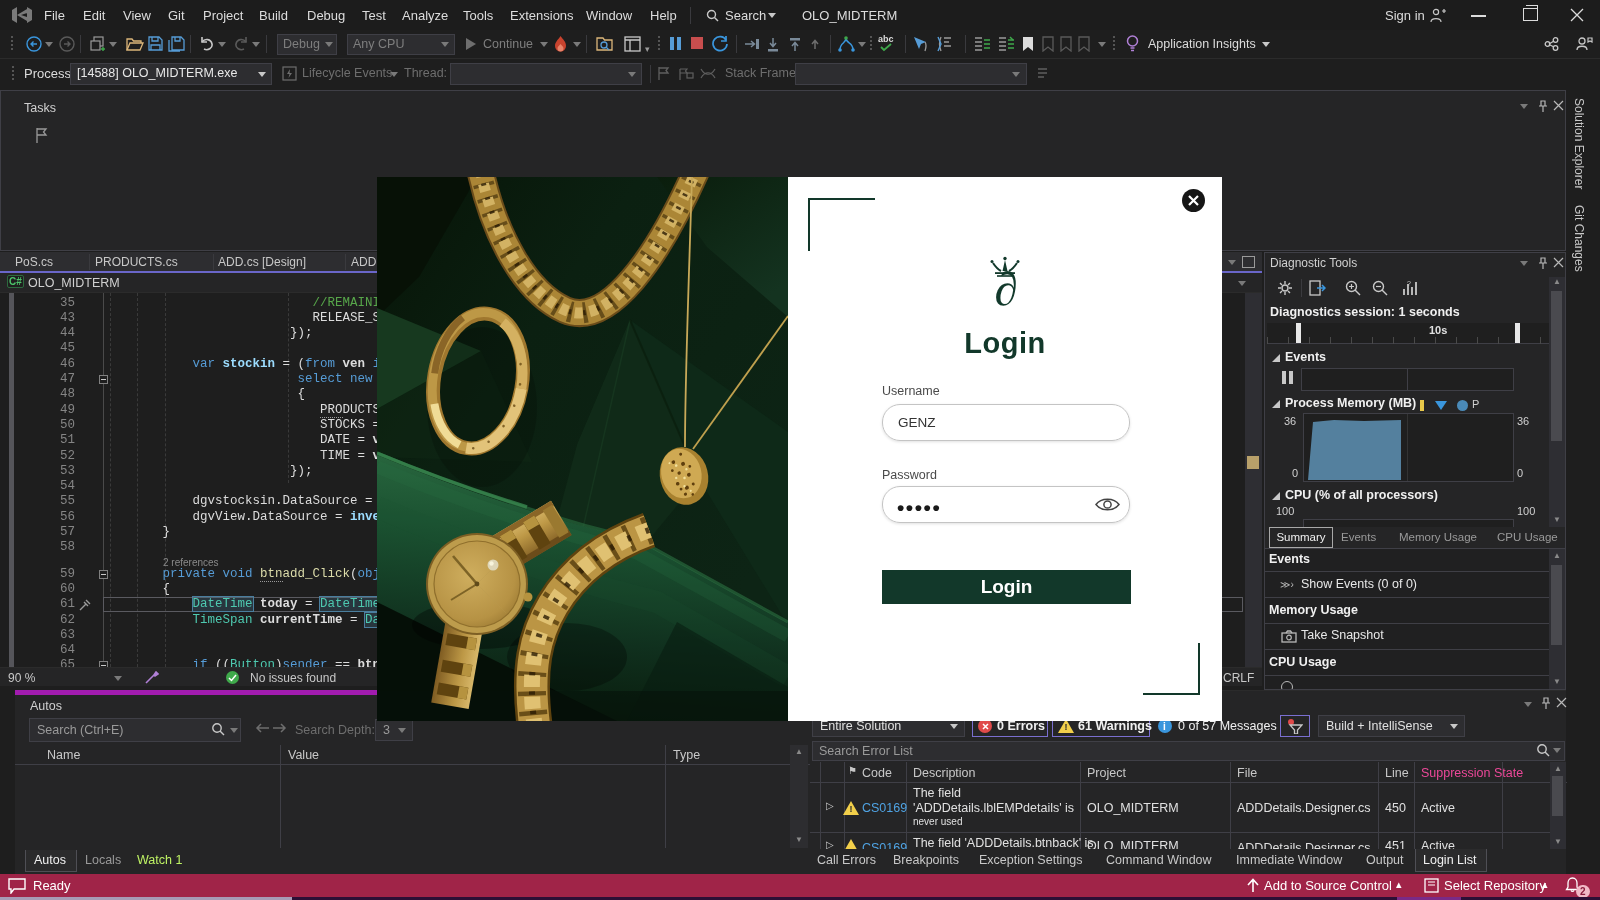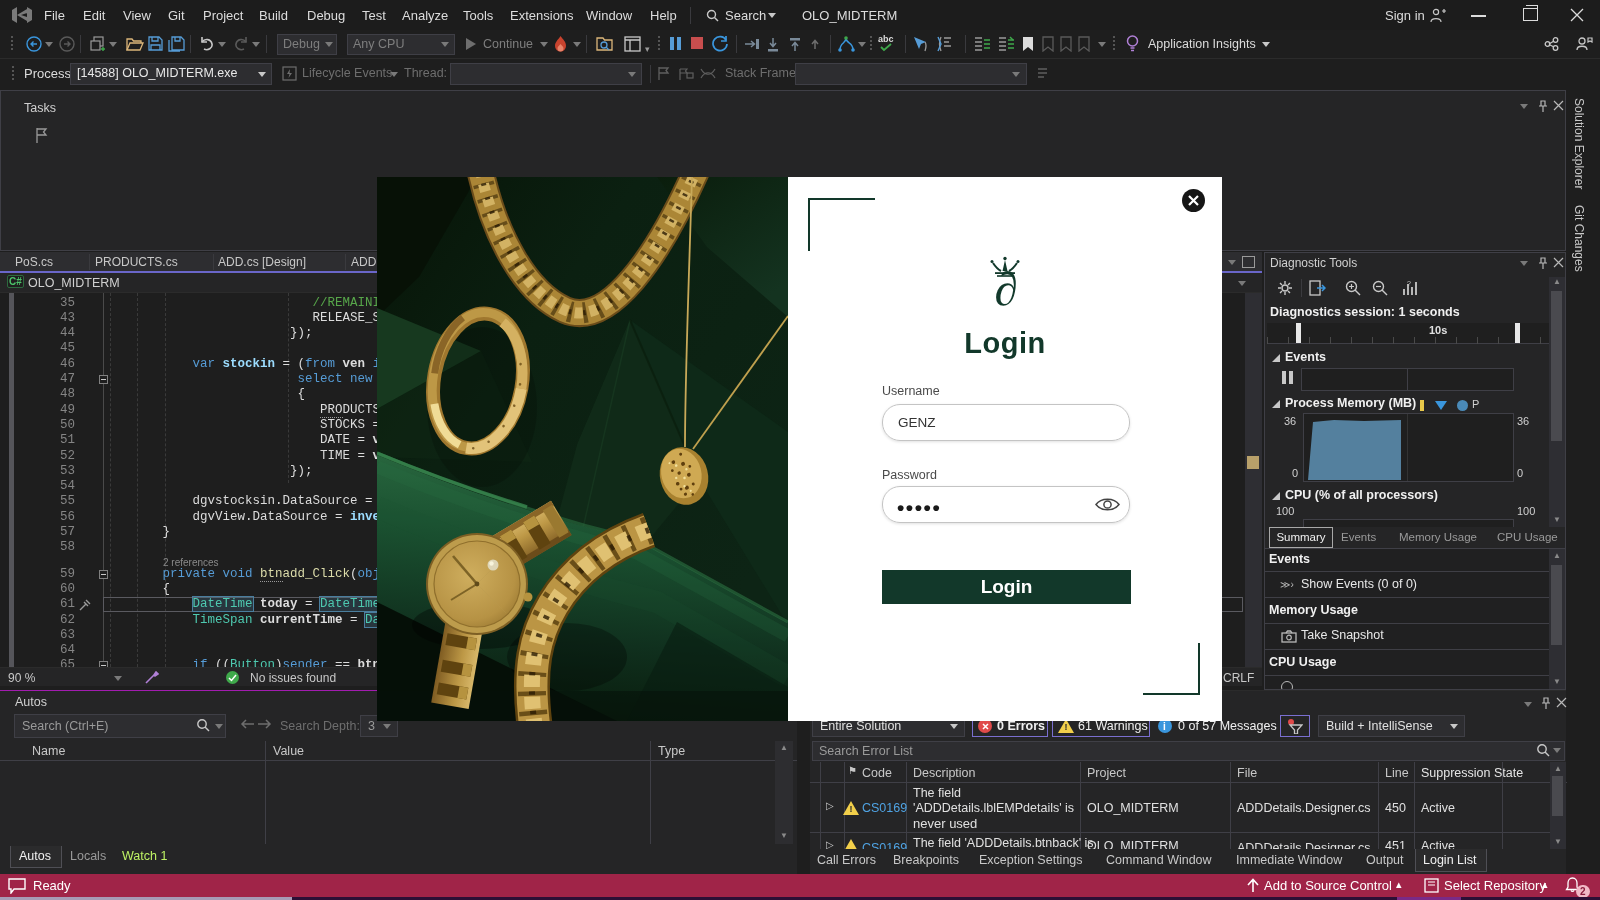--- a/index.html
+++ b/index.html
@@ -467,21 +467,21 @@
   <span class="a" style="left:4px;top:402px;font-size:12.5px;font-weight:bold;color:#f0f0f0">CPU Usage</span>
   <div class="a" style="left:0;top:422px;width:284px;height:1px;background:#3f3f46"></div>
   <div class="a" style="left:16px;top:428px;width:12px;height:12px;border-radius:6px;border:1.5px solid #b8b8b8;box-sizing:border-box"></div>
   <div class="a" style="left:284px;top:296px;width:16px;height:140px;background:#2e2e33">
     <span class="a" style="left:4px;top:2px;font-size:8px;color:#8a8a8a">▲</span>
     <span class="a" style="left:4px;top:128px;font-size:8px;color:#8a8a8a">▼</span>
     <div class="a" style="left:2px;top:16px;width:11px;height:80px;background:#4a4a4f"></div>
   </div>
 </div>
 
-<div class="a" style="left:0;top:690px;width:797px;height:184px;background:#252526;border-top:1px solid #a21caf;box-sizing:border-box" id="autos">
+<div class="a" style="left:15px;top:690px;width:797px;height:184px;background:#252526;border-top:5px solid #a21caf;box-sizing:border-box" id="autos">
   <span class="a" style="left:15px;top:4px;font-size:12.5px;color:#d0d0d0">Autos</span>
   <div class="a box" style="left:14px;top:23px;width:212px;height:24px"></div>
   <span class="a" style="left:22px;top:28px;font-size:12.5px;color:#9a9a9a">Search (Ctrl+E)</span>
   <svg class="a" style="left:196px;top:27px" width="14" height="14" viewBox="0 0 14 14">
       <circle cx="6" cy="6" r="4.2" fill="none" stroke="#c8c8c8" stroke-width="1.4"></circle>
       <line x1="9" y1="9" x2="13" y2="13" stroke="#c8c8c8" stroke-width="1.4"></line>
     </svg>
   <span class="a gcaret" style="left:215px;top:33px"></span>
   <svg class="a" style="left:239px;top:26px" width="16" height="14" viewBox="0 0 16 14">
       <path d="M15 7 H3 M7 3 L3 7 l4 4" fill="none" stroke="#6e6e6e" stroke-width="1.5"></path>
@@ -522,21 +522,21 @@
   <span class="a caret" style="left:140px;top:33px"></span>
   <div class="a" style="left:162px;top:24px;width:76px;height:22px;border:1px solid #7a6fd0;box-sizing:border-box"></div>
   <div class="a" style="left:168px;top:28px;width:14px;height:14px;border-radius:7px;background:#e04a4a"></div>
   <svg class="a" style="left:171.5px;top:31.5px" width="7" height="7" viewBox="0 0 7 7">
       <path d="M1 1 L6 6 M6 1 L1 6" stroke="#fff" stroke-width="1.5"></path>
     </svg>
   <span class="a" style="left:187px;top:28px;font-size:12.5px;font-weight:bold;color:#f0f0f0">0 Errors</span>
   <div class="a" style="left:242px;top:24px;width:98px;height:22px;border:1px solid #7a6fd0;box-sizing:border-box"></div>
   <div class="a" style="left:248px;top:28px;width:0;height:0;border-left:8px solid transparent;border-right:8px solid transparent;border-bottom:14px solid #f2cf4a"></div>
   <span class="a" style="left:254.5px;top:31px;font-size:9px;font-weight:bold;color:#2a2a2a">!</span>
-  <span class="a" style="left:268px;top:28px;font-size:12.5px;font-weight:normal;color:#f0f0f0">61 Warnings</span>
+  <span class="a" style="left:268px;top:28px;font-size:12.5px;font-weight:bold;color:#f0f0f0">61 Warnings</span>
   <div class="a" style="left:348px;top:28px;width:14px;height:14px;border-radius:7px;background:#3a96dd"></div>
   <span class="a" style="left:353px;top:30px;font-size:10px;font-weight:bold;color:#fff">i</span>
   <span class="a" style="left:368px;top:28px;font-size:12.5px;color:#f0f0f0">0 of 57 Messages</span>
   <div class="a" style="left:470px;top:24px;width:30px;height:22px;border:1px solid #7a6fd0;box-sizing:border-box"></div>
   <svg class="a" style="left:476px;top:27px" width="17" height="16" viewBox="0 0 17 16">
       <circle cx="5" cy="4" r="3" fill="#e04a4a"></circle>
       <path d="M4 7 h12 l-4.5 5 v4 h-3 v-4 Z" fill="none" stroke="#c8c8c8" stroke-width="1.3"></path>
     </svg>
   <div class="a box" style="left:508px;top:24px;width:147px;height:22px"></div>
   <span class="a" style="left:516px;top:28px;font-size:12.5px;color:#e0e0e0">Build + IntelliSense</span>
@@ -548,37 +548,37 @@
       <line x1="9" y1="9" x2="13" y2="13" stroke="#c8c8c8" stroke-width="1.4"></line>
     </svg>
   <span class="a gcaret" style="left:743px;top:57px"></span>
   <div class="a" style="left:0;top:71px;width:757px;height:21px;border-bottom:1px solid #3f3f46;box-sizing:border-box"></div>
   <span class="a" style="left:38px;top:74px;font-size:10px;color:#c8c8c8">⚑</span>
   <span class="a" style="left:52px;top:75px;font-size:12.5px;color:#c8c8c8">Code</span>
   <span class="a" style="left:103px;top:75px;font-size:12.5px;color:#c8c8c8">Description</span>
   <span class="a" style="left:277px;top:75px;font-size:12.5px;color:#c8c8c8">Project</span>
   <span class="a" style="left:427px;top:75px;font-size:12.5px;color:#c8c8c8">File</span>
   <span class="a" style="left:575px;top:75px;font-size:12.5px;color:#c8c8c8">Line</span>
-  <span class="a" style="left:611px;top:75px;font-size:12.5px;color:#e5e5e5">Suppression State</span>
+  <span class="a" style="left:611px;top:75px;font-size:12.5px;color:#ec4899">Suppression State</span>
   <div class="a" style="left:10px;top:71px;width:1px;height:87px;background:#3f3f46"></div>
   <div class="a" style="left:34px;top:71px;width:1px;height:87px;background:#3f3f46"></div>
   <div class="a" style="left:96px;top:71px;width:1px;height:87px;background:#3f3f46"></div>
   <div class="a" style="left:270px;top:71px;width:1px;height:87px;background:#3f3f46"></div>
   <div class="a" style="left:420px;top:71px;width:1px;height:87px;background:#3f3f46"></div>
   <div class="a" style="left:568px;top:71px;width:1px;height:87px;background:#3f3f46"></div>
   <div class="a" style="left:604px;top:71px;width:1px;height:87px;background:#3f3f46"></div>
   <div class="a" style="left:692px;top:71px;width:1px;height:87px;background:#3f3f46"></div>
   <div class="a" style="left:0;top:92px;width:740px;height:66px;overflow:hidden">
     <span class="a" style="left:16px;top:17px;font-size:10px;color:#c8c8c8">▷</span>
     <div class="a" style="left:33px;top:18px;width:0;height:0;border-left:8px solid transparent;border-right:8px solid transparent;border-bottom:14px solid #f2cf4a"></div>
     <span class="a" style="left:39.5px;top:21px;font-size:9px;font-weight:bold;color:#2a2a2a">!</span>
     <span class="a" style="left:52px;top:18px;font-size:12.5px;color:#4fa3e3">CS0169</span>
     <span class="a" style="left:103px;top:3px;font-size:12.5px;color:#e0e0e0">The field</span>
     <span class="a" style="left:103px;top:18px;font-size:12.5px;color:#e0e0e0">'ADDDetails.lblEMPdetails' is</span>
-    <span class="a" style="left:103px;top:33px;font-size:13px;color:#e0e0e0">never used</span>
+    <span class="a" style="left:103px;top:33px;font-size:10px;color:#e0e0e0">never used</span>
     <span class="a" style="left:277px;top:18px;font-size:12.5px;color:#e0e0e0">OLO_MIDTERM</span>
     <span class="a" style="left:427px;top:18px;font-size:12.5px;color:#e0e0e0">ADDDetails.Designer.cs</span>
     <span class="a" style="left:575px;top:18px;font-size:12.5px;color:#e0e0e0">450</span>
     <span class="a" style="left:611px;top:18px;font-size:12.5px;color:#e0e0e0">Active</span>
     <div class="a" style="left:0;top:49px;width:740px;height:1px;background:#3f3f46"></div>
     <span class="a" style="left:16px;top:56px;font-size:10px;color:#c8c8c8">▷</span>
     <div class="a" style="left:33px;top:56px;width:0;height:0;border-left:8px solid transparent;border-right:8px solid transparent;border-bottom:14px solid #f2cf4a"></div>
     <span class="a" style="left:52px;top:58px;font-size:12.5px;color:#4fa3e3">CS0169</span>
     <span class="a" style="left:103px;top:53px;font-size:12.5px;color:#e0e0e0">The field 'ADDDetails.btnback' is</span>
     <span class="a" style="left:277px;top:56px;font-size:12.5px;color:#e0e0e0">OLO_MIDTERM</span>

